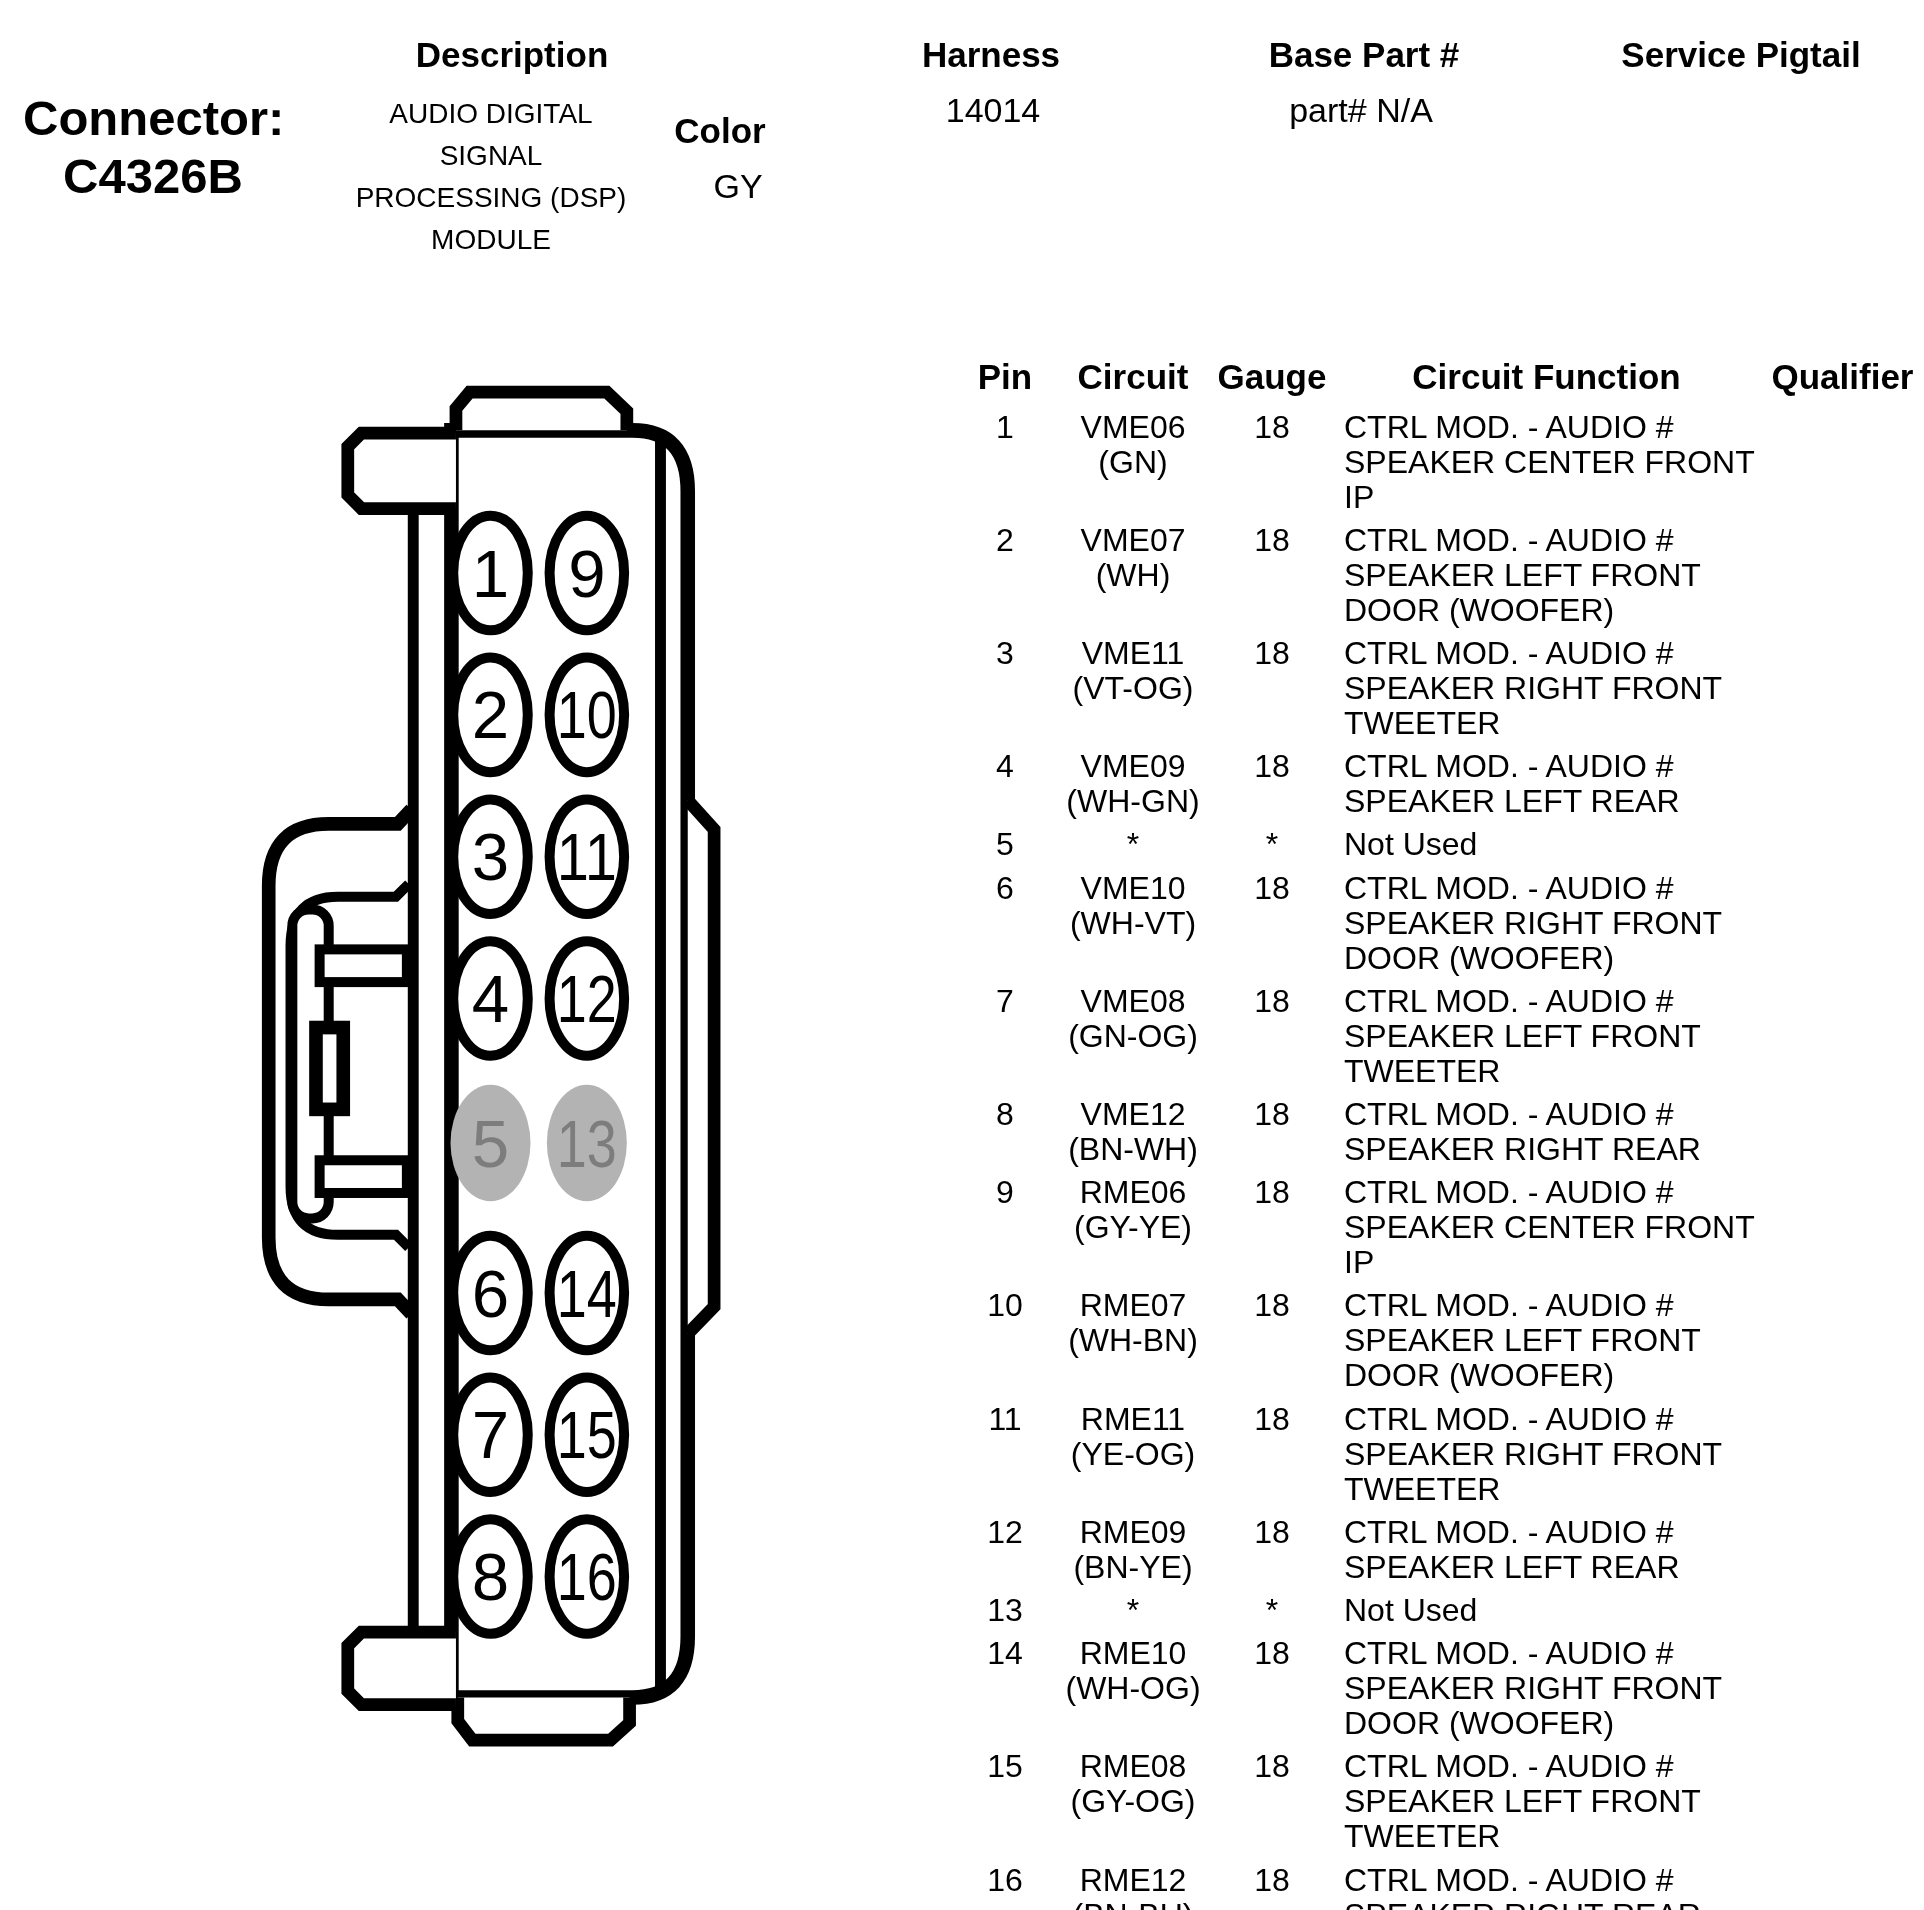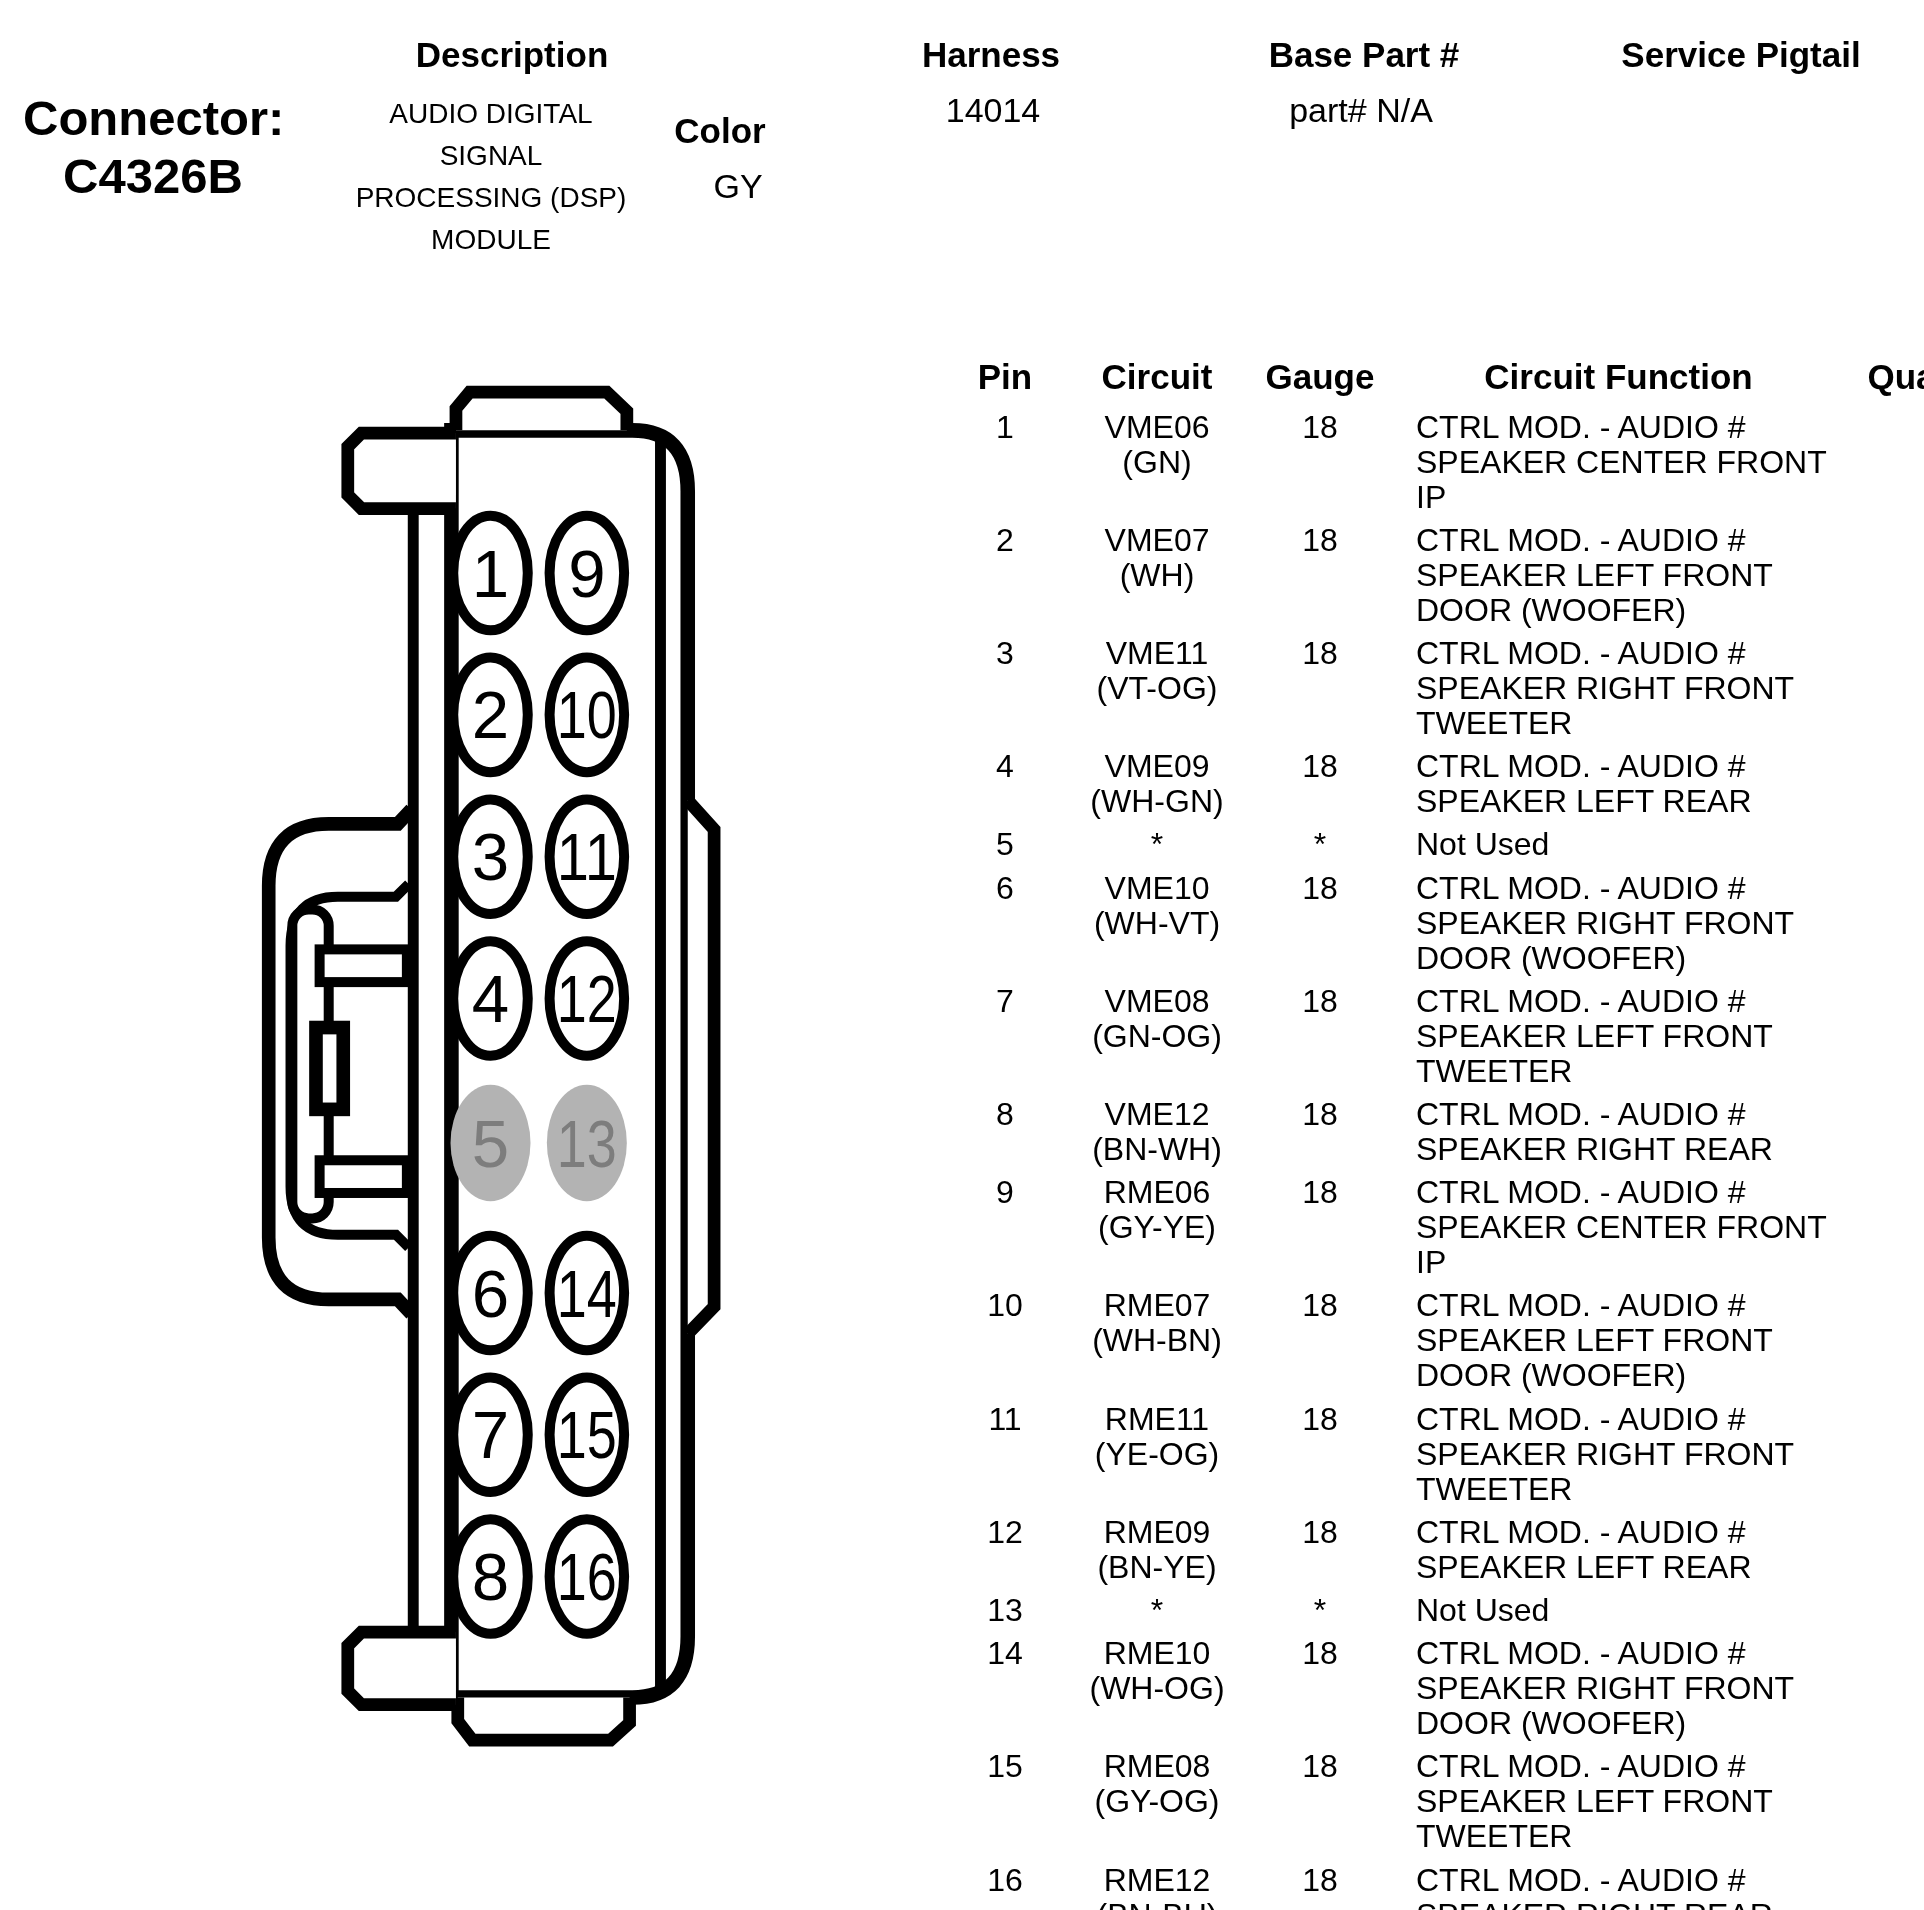--- a/index.html
+++ b/index.html
@@ -5,21 +5,21 @@
   html,body{margin:0;padding:0;background:#fff;}
   .page{position:relative;width:1925px;height:1910px;background:#ffffff;
         font-family:"Liberation Sans",sans-serif;color:#000;overflow:hidden;}
   .abs{position:absolute;}
   .ctr{transform:translateX(-50%);white-space:nowrap;}
   .hdr-label{font-size:35px;font-weight:bold;}
   .hdr-value{font-size:34px;}
   .conn-title{font-size:49px;font-weight:bold;line-height:58px;white-space:nowrap;}
   #desc-text{width:273px;text-align:center;font-size:28px;line-height:42px;transform:translateX(-50%);}
   
-  .t-head,.t-row{display:grid;grid-template-columns:100px 156px 122px 427px 165px;gap:24px;}
+  .t-head,.t-row{display:grid;grid-template-columns:100px 156px 122px 427px 165px;}
   .t-head{font-size:35px;font-weight:bold;}
   .t-head > div{text-align:center;}
   .t-row{font-size:32px;line-height:35px;margin-bottom:8.2px;}
   .c-pin,.c-circuit,.c-gauge,.c-qual{text-align:center;}
   .c-func{padding-left:11px;text-align:left;}
   .func-text{max-width:425px;}
   svg text{font-family:"Liberation Sans",sans-serif;}
 </style>
 </head>
 <body>

